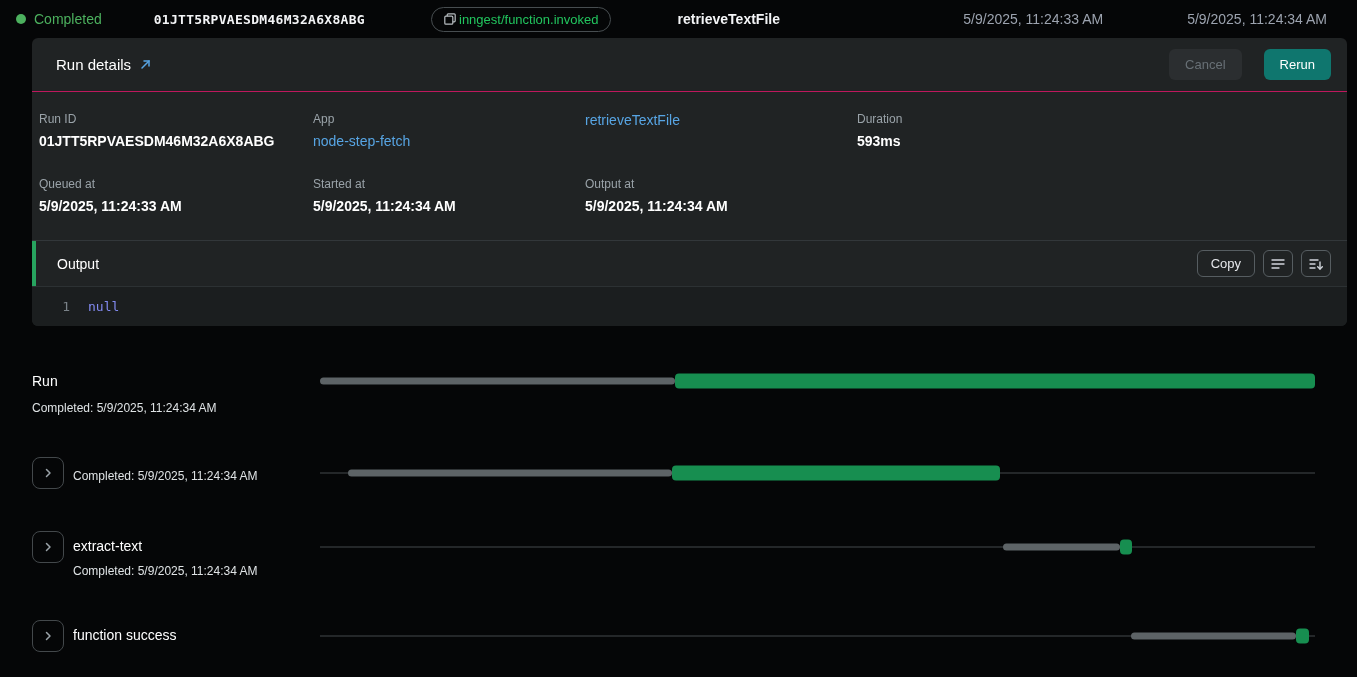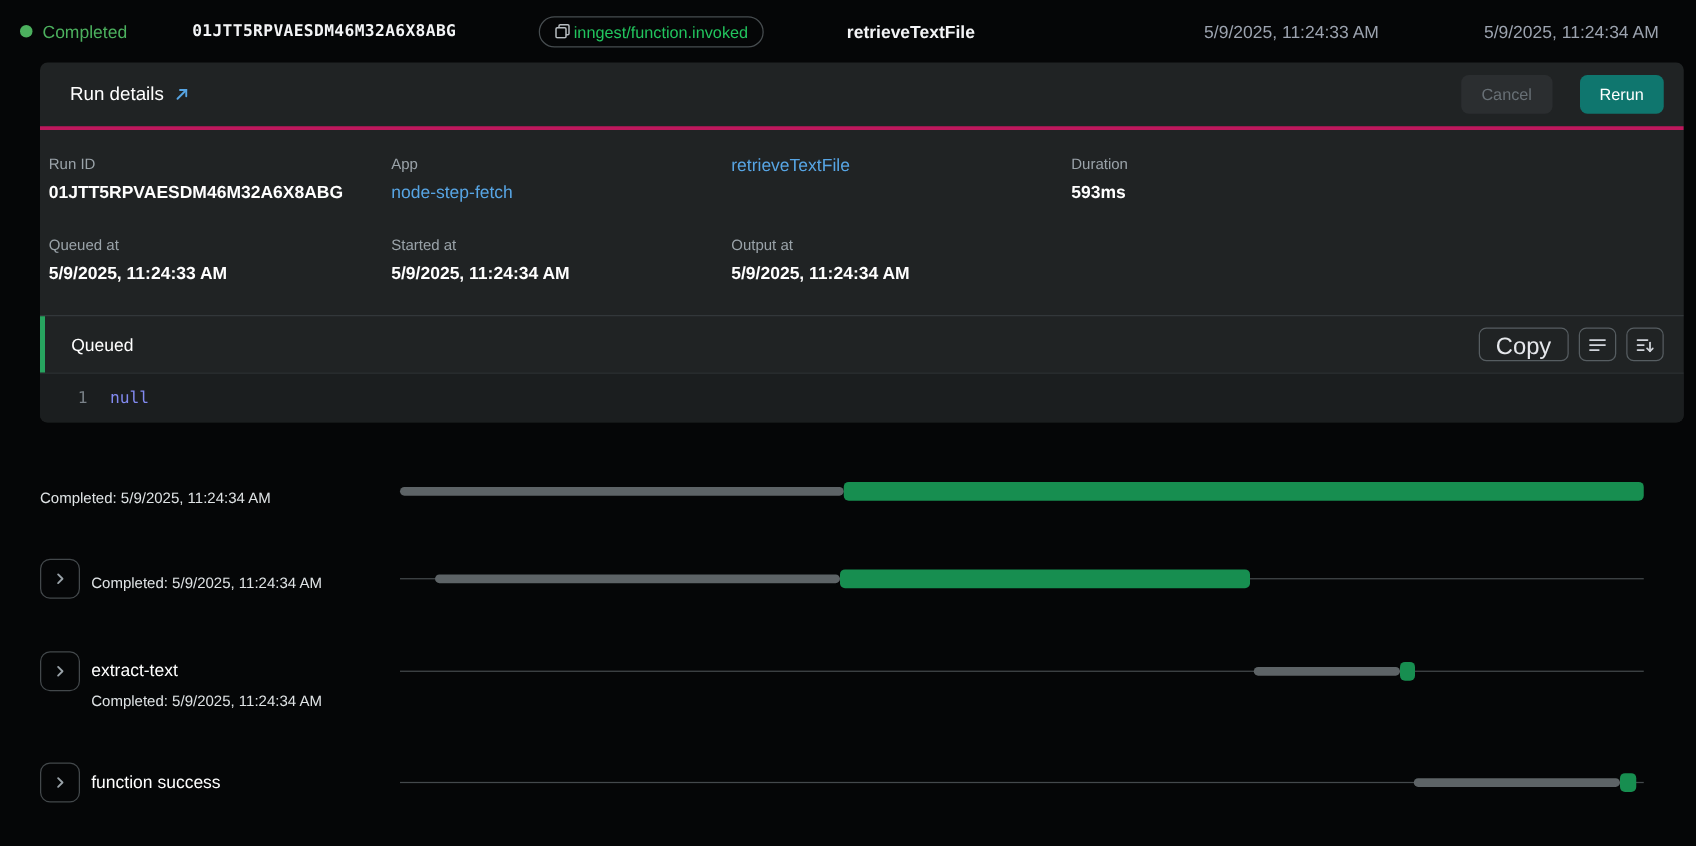--- a/index.html
+++ b/index.html
@@ -7,21 +7,21 @@
   body {
     background: #050607;
     color: #fff;
     font-family: "Liberation Sans", sans-serif;
     font-size: 14px;
   }
   .mono { font-family: "DejaVu Sans Mono", monospace; }
 
   
   .topbar {
-    height: 50px;
+    height: 38px;
     display: flex;
     align-items: center;
     padding: 0 30px 0 16px;
   }
   .status-group { display: flex; align-items: center; gap: 8px; }
   .status-dot { width: 10px; height: 10px; border-radius: 50%; background: #4cb05e; }
   .status-text { color: #4cb05e; font-size: 14px; font-weight: 500; }
   .topbar-runid { margin-left: 52px; font-size: 13px; font-weight: 600; color: #f3f4f6; letter-spacing: .3px; }
   .event-badge {
     margin-left: 66px;
@@ -39,21 +39,21 @@
   .panel {
     margin: 0 10px 0 32px;
     background: #202324;
     border-radius: 6px;
     overflow: hidden;
   }
   .panel-header {
     height: 54px;
     display: flex; align-items: center;
     padding: 0 16px 0 24px;
-    border-bottom: 3px solid #be185d;
+    border-bottom: 1px solid #be185d;
   }
   .panel-title-group { display: flex; align-items: center; gap: 8px; }
   .panel-title { font-size: 15px; font-weight: 500; color: #fff; }
   .ext-icon { display: inline-flex; cursor: pointer; }
   .panel-actions { margin-left: auto; display: flex; gap: 22px; }
   .btn {
     border: none; border-radius: 6px; font-size: 13px; font-weight: 500;
     padding: 8px 16px; cursor: pointer; font-family: "Liberation Sans", sans-serif;
   }
   .btn-cancel { background: #2b2e30; color: #687076; cursor: default; }
@@ -77,21 +77,21 @@
     height: 46px;
   }
   .output-accent {
     position: absolute; left: 0; top: 0; bottom: 0; width: 4px;
     background: #27a45f;
   }
   .output-title { font-size: 14px; color: #fff; }
   .output-actions { margin-left: auto; display: flex; gap: 8px; align-items: center; }
   .btn-copy {
     background: transparent; border: 1px solid #565d61; color: #e5e7eb;
-    border-radius: 6px; font-size: 19px; padding: 4px 13px; height: 27px; cursor: pointer;
+    border-radius: 6px; font-size: 13px; padding: 4px 13px; height: 27px; cursor: pointer;
   }
   .icon-btn {
     background: transparent; border: 1px solid #565d61; border-radius: 6px;
     width: 30px; height: 27px; display: inline-flex; align-items: center; justify-content: center;
     cursor: pointer; padding: 0;
   }
 
   .code-block {
     display: flex; align-items: center;
     background: #1b1e1f;
@@ -197,21 +197,21 @@
     </div>
     <div class="field">
       <div class="field-label">Output at</div>
       <div class="field-value">5/9/2025, 11:24:34 AM</div>
     </div>
     <div class="field"></div>
   </div>
 
   <div class="output-header">
     <span class="output-accent"></span>
-    <span class="output-title">Queued</span>
+    <span class="output-title">Output</span>
     <div class="output-actions">
       <button class="btn-copy">Copy</button>
       <button class="icon-btn">
         <svg width="14" height="12" viewBox="0 0 14 12" fill="none" stroke="#d1d5db" stroke-width="1.4" stroke-linecap="round">
           <path d="M1 2 H13"></path>
             <path d="M1 6 H13"></path>
             <path d="M1 10 H8"></path>
         </svg>
       </button>
       <button class="icon-btn">
@@ -229,20 +229,21 @@
   <div class="code-block">
     <span class="code-gutter mono">1</span>
     <span class="code-line mono">null</span>
   </div>
 </section>
 
 <section class="timeline">
 
   <div class="t-row run-row">
     <div class="t-left">
+      <div class="t-name">Run</div>
       <div class="t-completed">Completed: 5/9/2025, 11:24:34 AM</div>
     </div>
     <div class="t-track">
       <span class="bar bar-queue" style="left: 0%; width: 35.7%;"></span>
       <span class="bar bar-fill" style="left: 35.7%; width: 64.3%;"></span>
     </div>
   </div>
 
   <div class="t-row step-row">
     <div class="t-left step-left">

